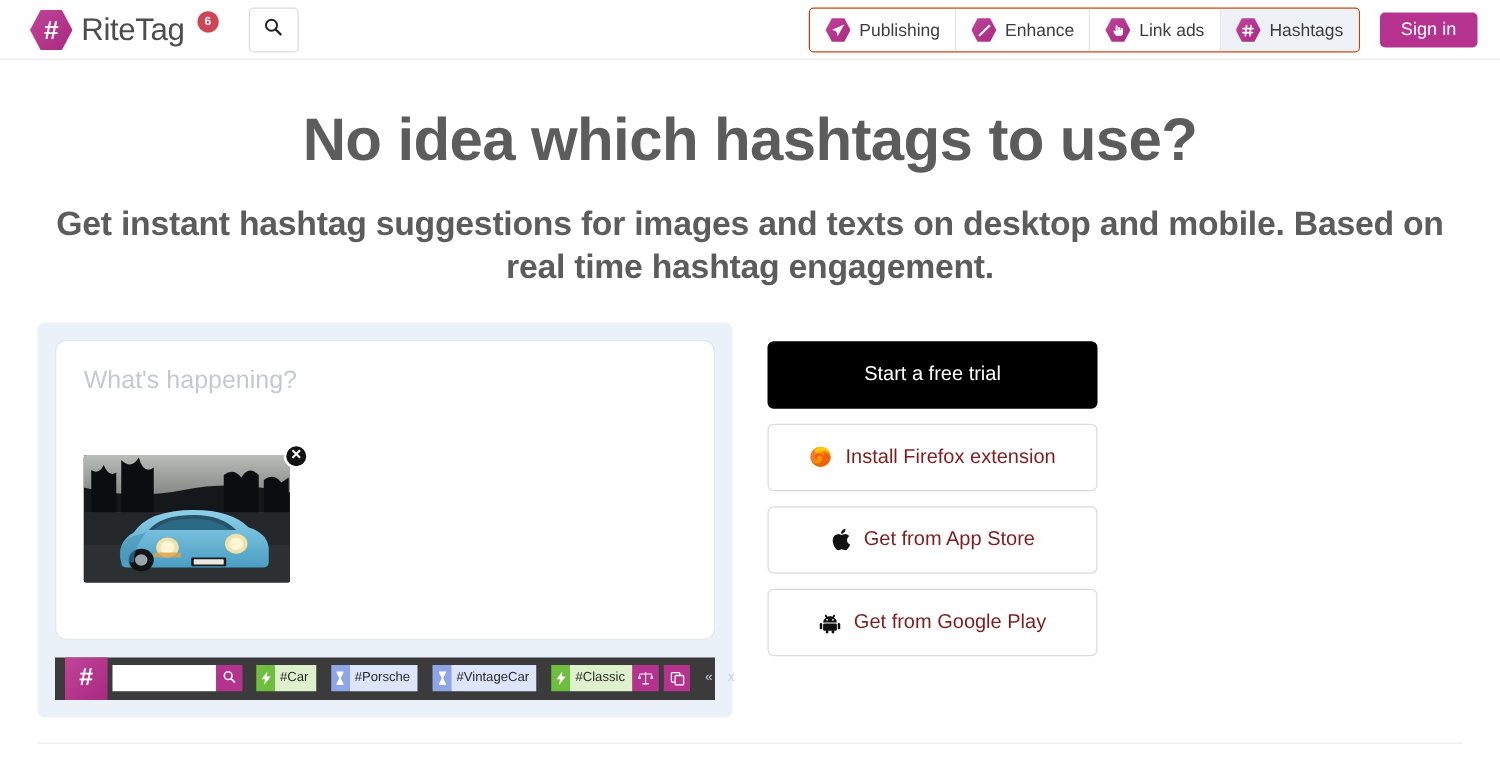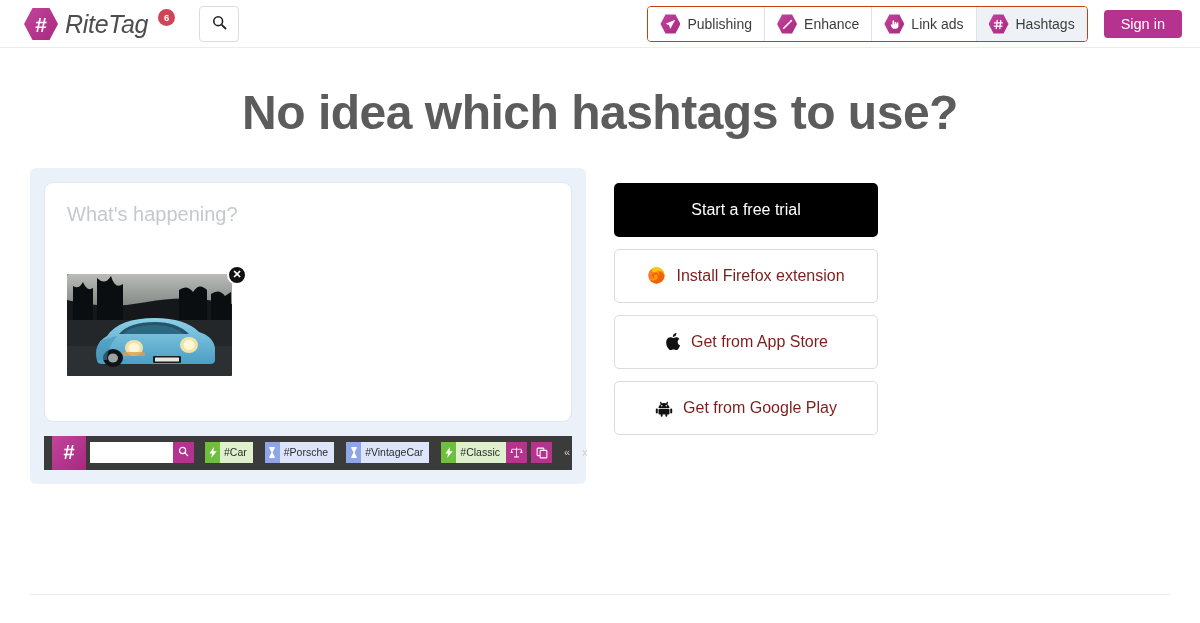--- a/index.html
+++ b/index.html
@@ -54,21 +54,20 @@
     width: 34px; height: 34px;
     font-size: 21px;
     display: flex; align-items: center; justify-content: center;
     background: linear-gradient(135deg, #c2459b 0%, #a8297f 100%);
   }
   .brand-name {
     font-size: 25px;
     color: #4d4d4d;
     letter-spacing: -0.3px;
     font-weight: 400;
-    font-style: italic;
   }
   .brand-badge {
     width: 17px; height: 17px;
     border-radius: 50%;
     background: #ce4655;
     color: #fff;
     font-size: 9.5px;
     font-weight: bold;
     display: flex;
     align-items: center;
@@ -424,20 +423,21 @@
       <span>Hashtags</span>
     </div>
 
   </div>
 
   <button class="signin">Sign in</button>
 </div>
 
 <div class="hero">
   <h1 class="headline">No idea which hashtags to use?</h1>
+  <p class="subhead">Get instant hashtag suggestions for images and texts on desktop and mobile. Based on real time hashtag engagement.</p>
 </div>
 
 <div class="content">
 
   <div class="demo">
 
     <div class="compose">
       <div class="compose-placeholder">What's happening?</div>
 
       <div class="thumb-wrap">

